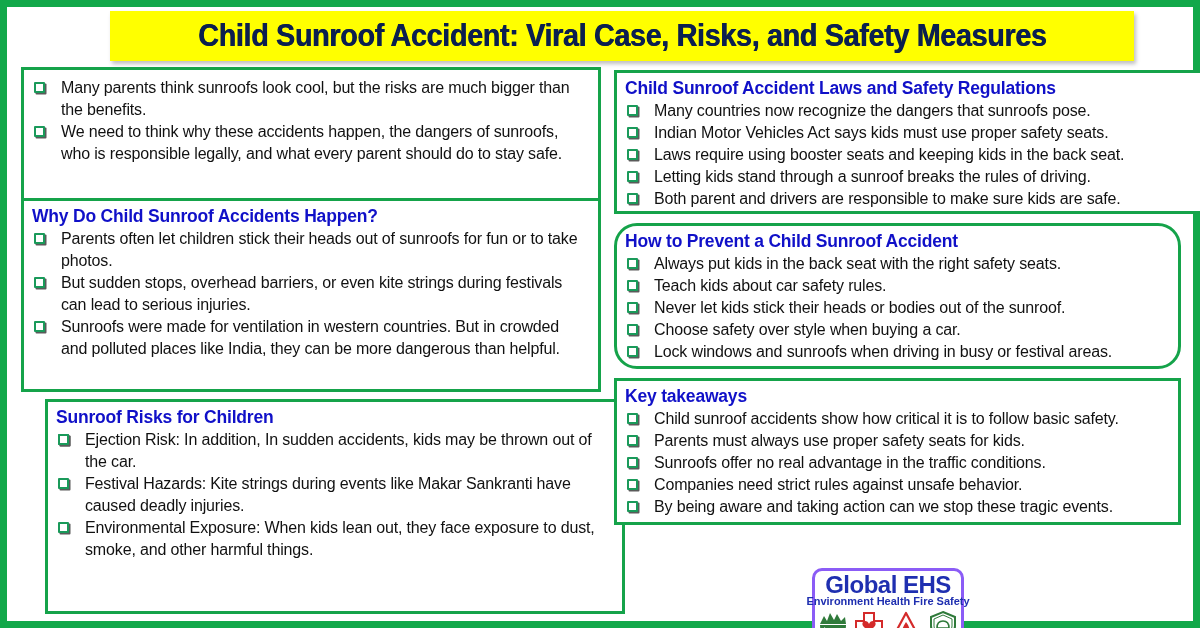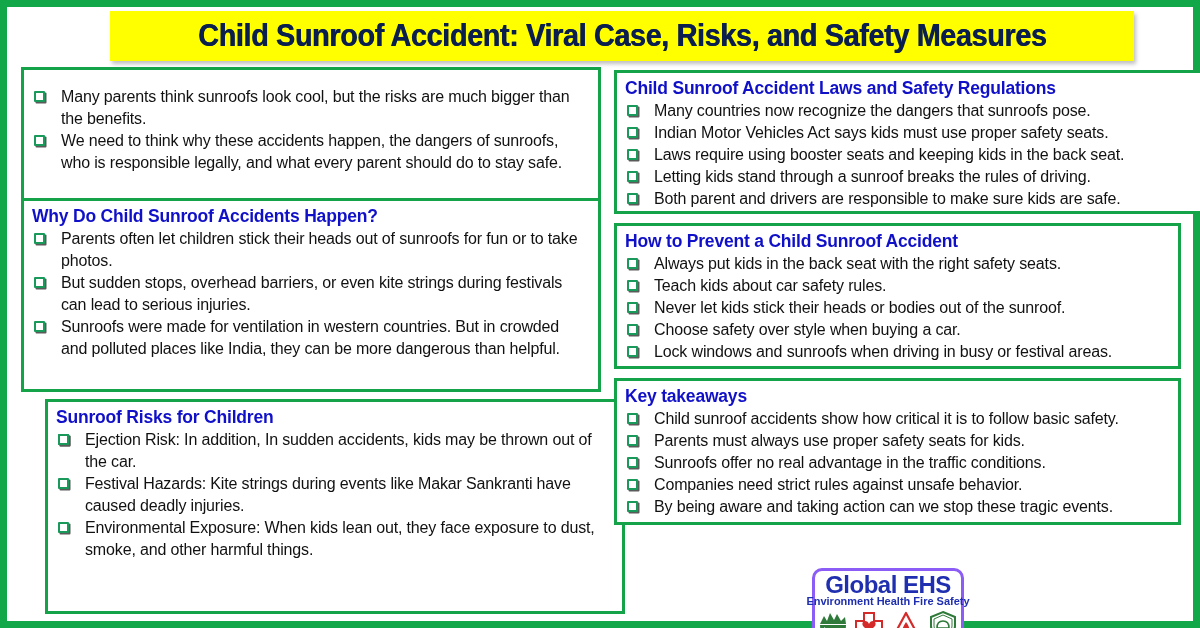--- a/index.html
+++ b/index.html
@@ -37,25 +37,25 @@
   .box li {
     position: relative; padding-left: 29px; font-size: 16px; line-height: 22px;
     color: #111; letter-spacing: -0.15px;
   }
   .bullet {
     position: absolute; left: 2px; top: 5px; width: 11px; height: 11px;
     border: 2px solid #1a9a5a; border-radius: 1px; background: #fff;
     box-shadow: 1.5px 1.5px 0 #5a5a5a;
   }
 
-  #box-intro { left: 21px; top: 67px; width: 580px; height: 151px; padding-top: 16px; }
+  #box-intro { left: 21px; top: 67px; width: 580px; height: 151px; padding-top: 7px; }
   #box-why { left: 21px; top: 198px; width: 580px; height: 194px; }
   #box-risks { left: 21px; top: 399px; width: 580px; height: 215px; margin-left: 24px; }
   #box-laws { left: 614px; top: 70px; width: 633px; height: 144px; }
-  #box-prevent { left: 614px; top: 223px; width: 567px; height: 146px; }
+  #box-prevent { left: 614px; top: 223px; width: 567px; height: 146px; border-radius: 23px; }
   #box-takeaways { left: 614px; top: 378px; width: 567px; height: 147px; }
 
   .logo {
     position: absolute; left: 812px; top: 528px; width: 152px; height: 90px;
     border: 3px solid #8b5cf6; border-radius: 10px; background: #fff;
     display: flex; flex-direction: column; align-items: center;
     padding-top: 2px;
     margin-top: 40px;
   }
   .logo-name { font-weight: bold; font-size: 24px; color: #1f2fb0; line-height: 24px; letter-spacing: -0.5px; }

